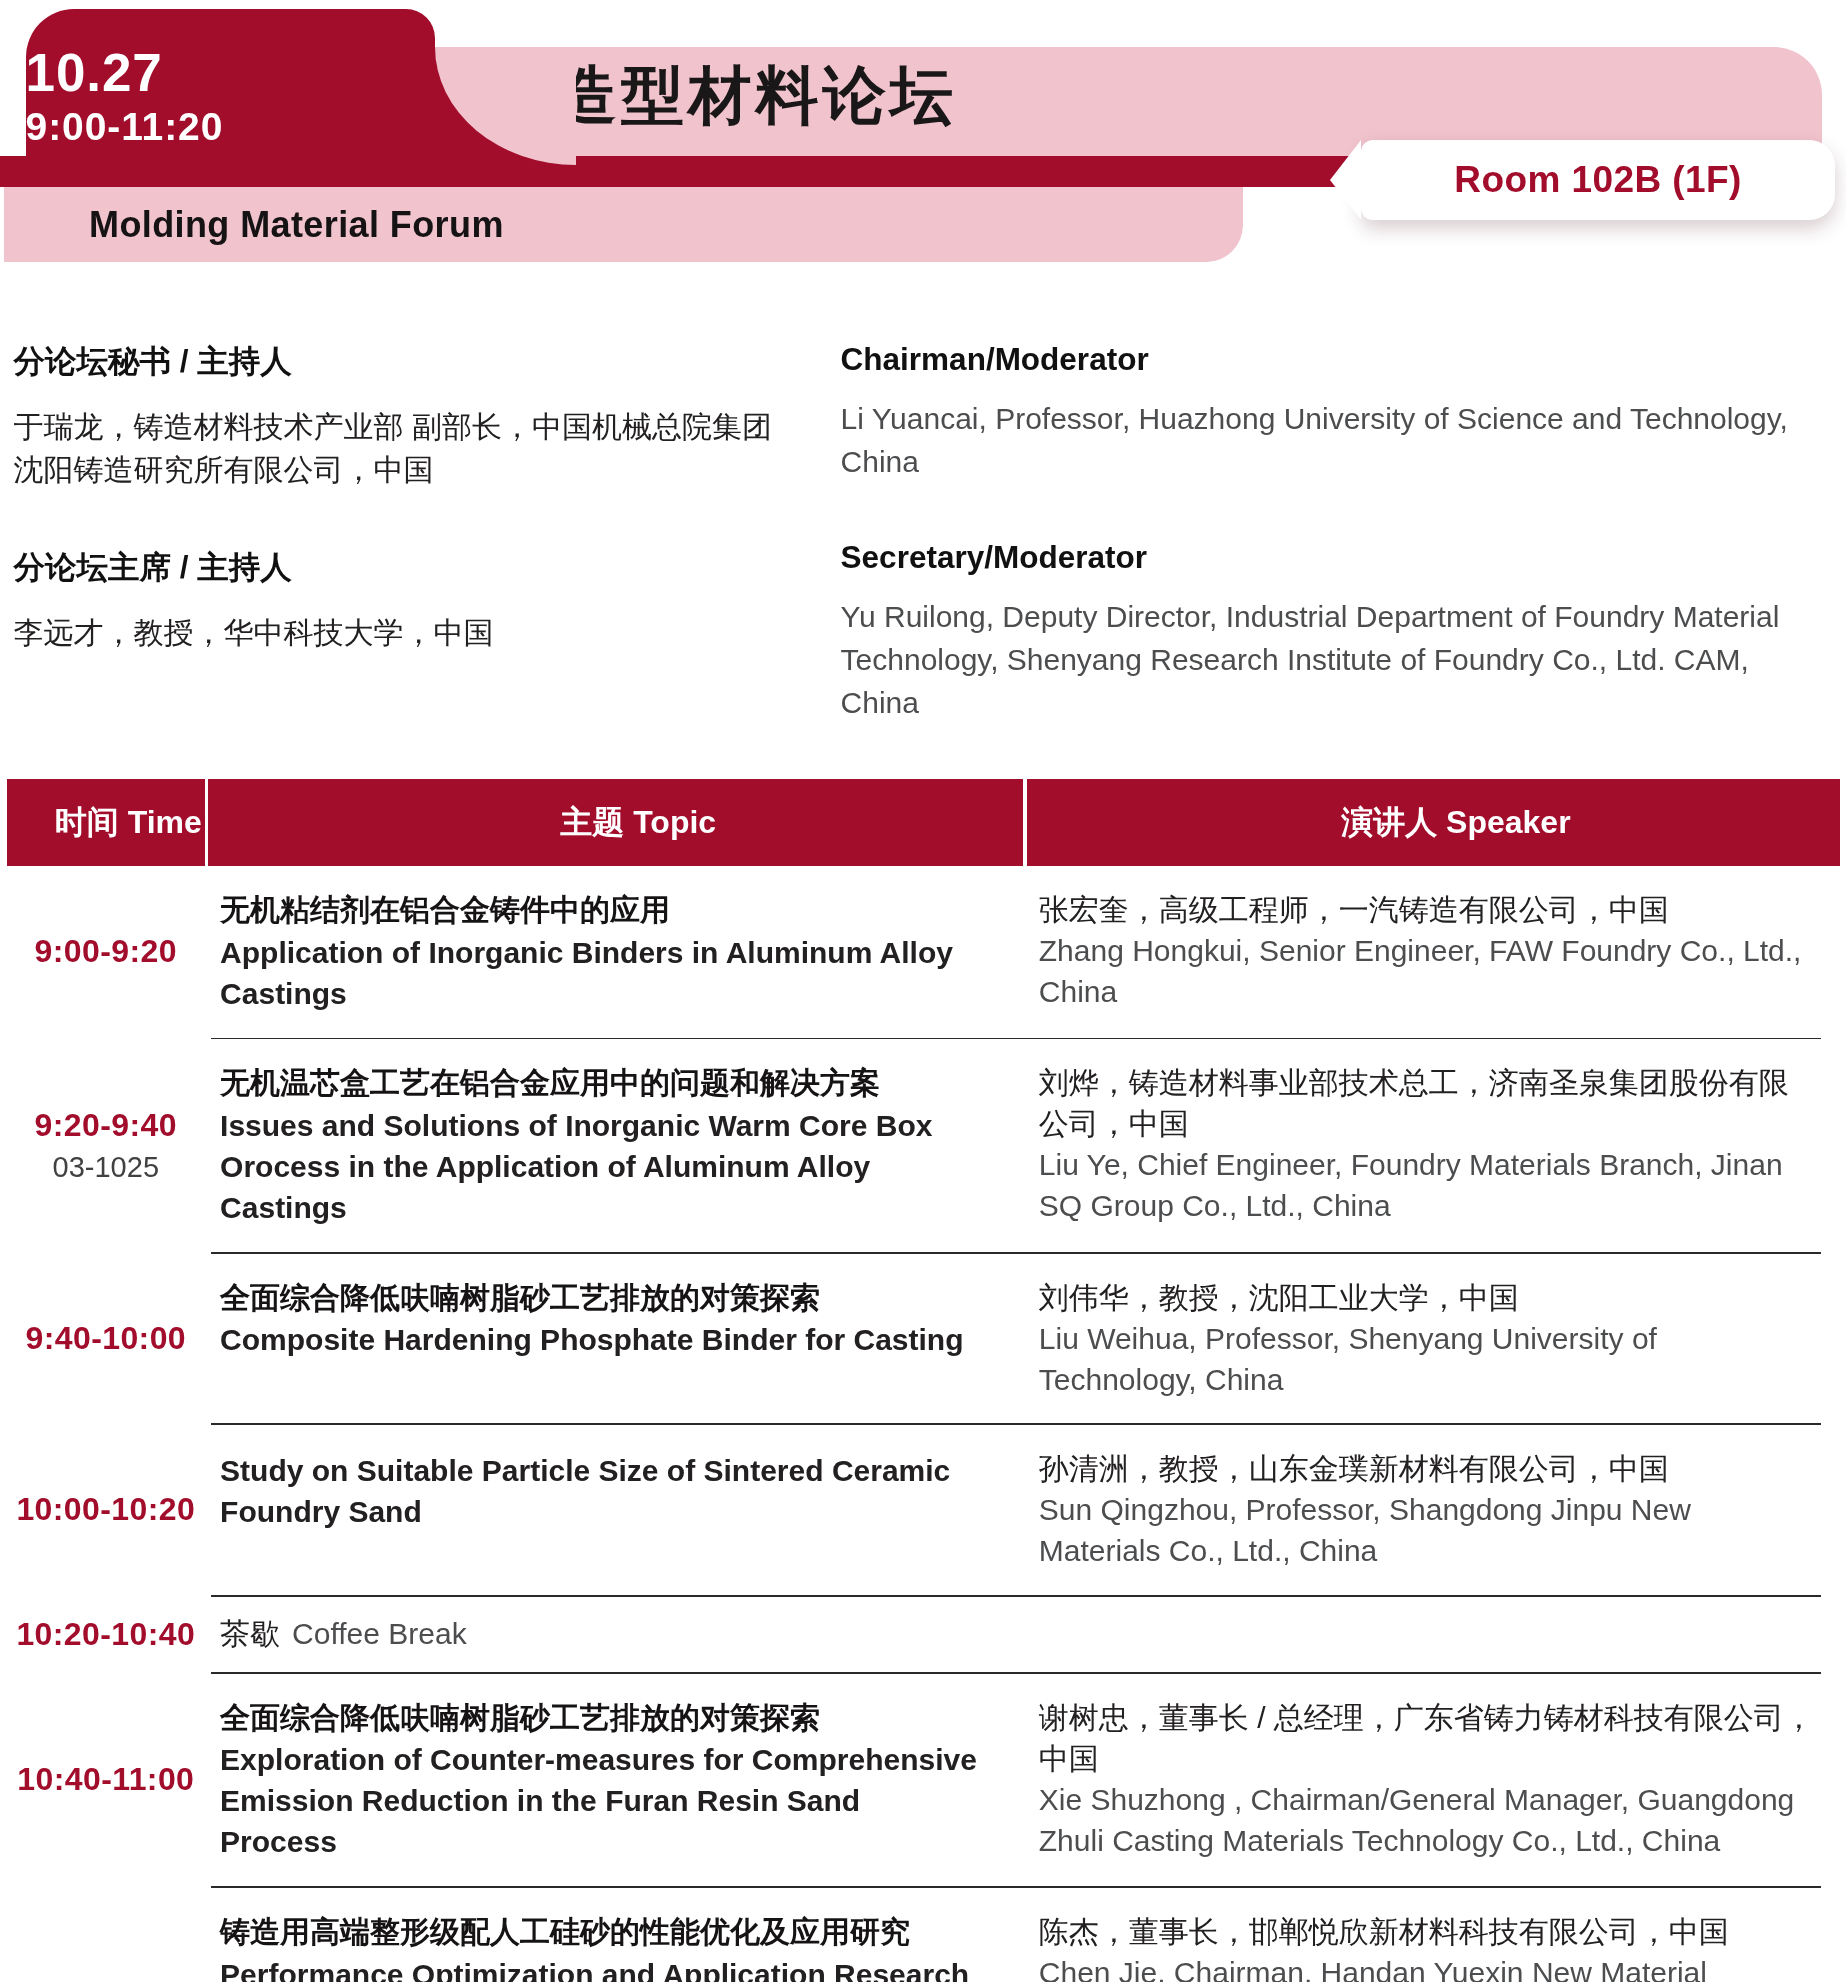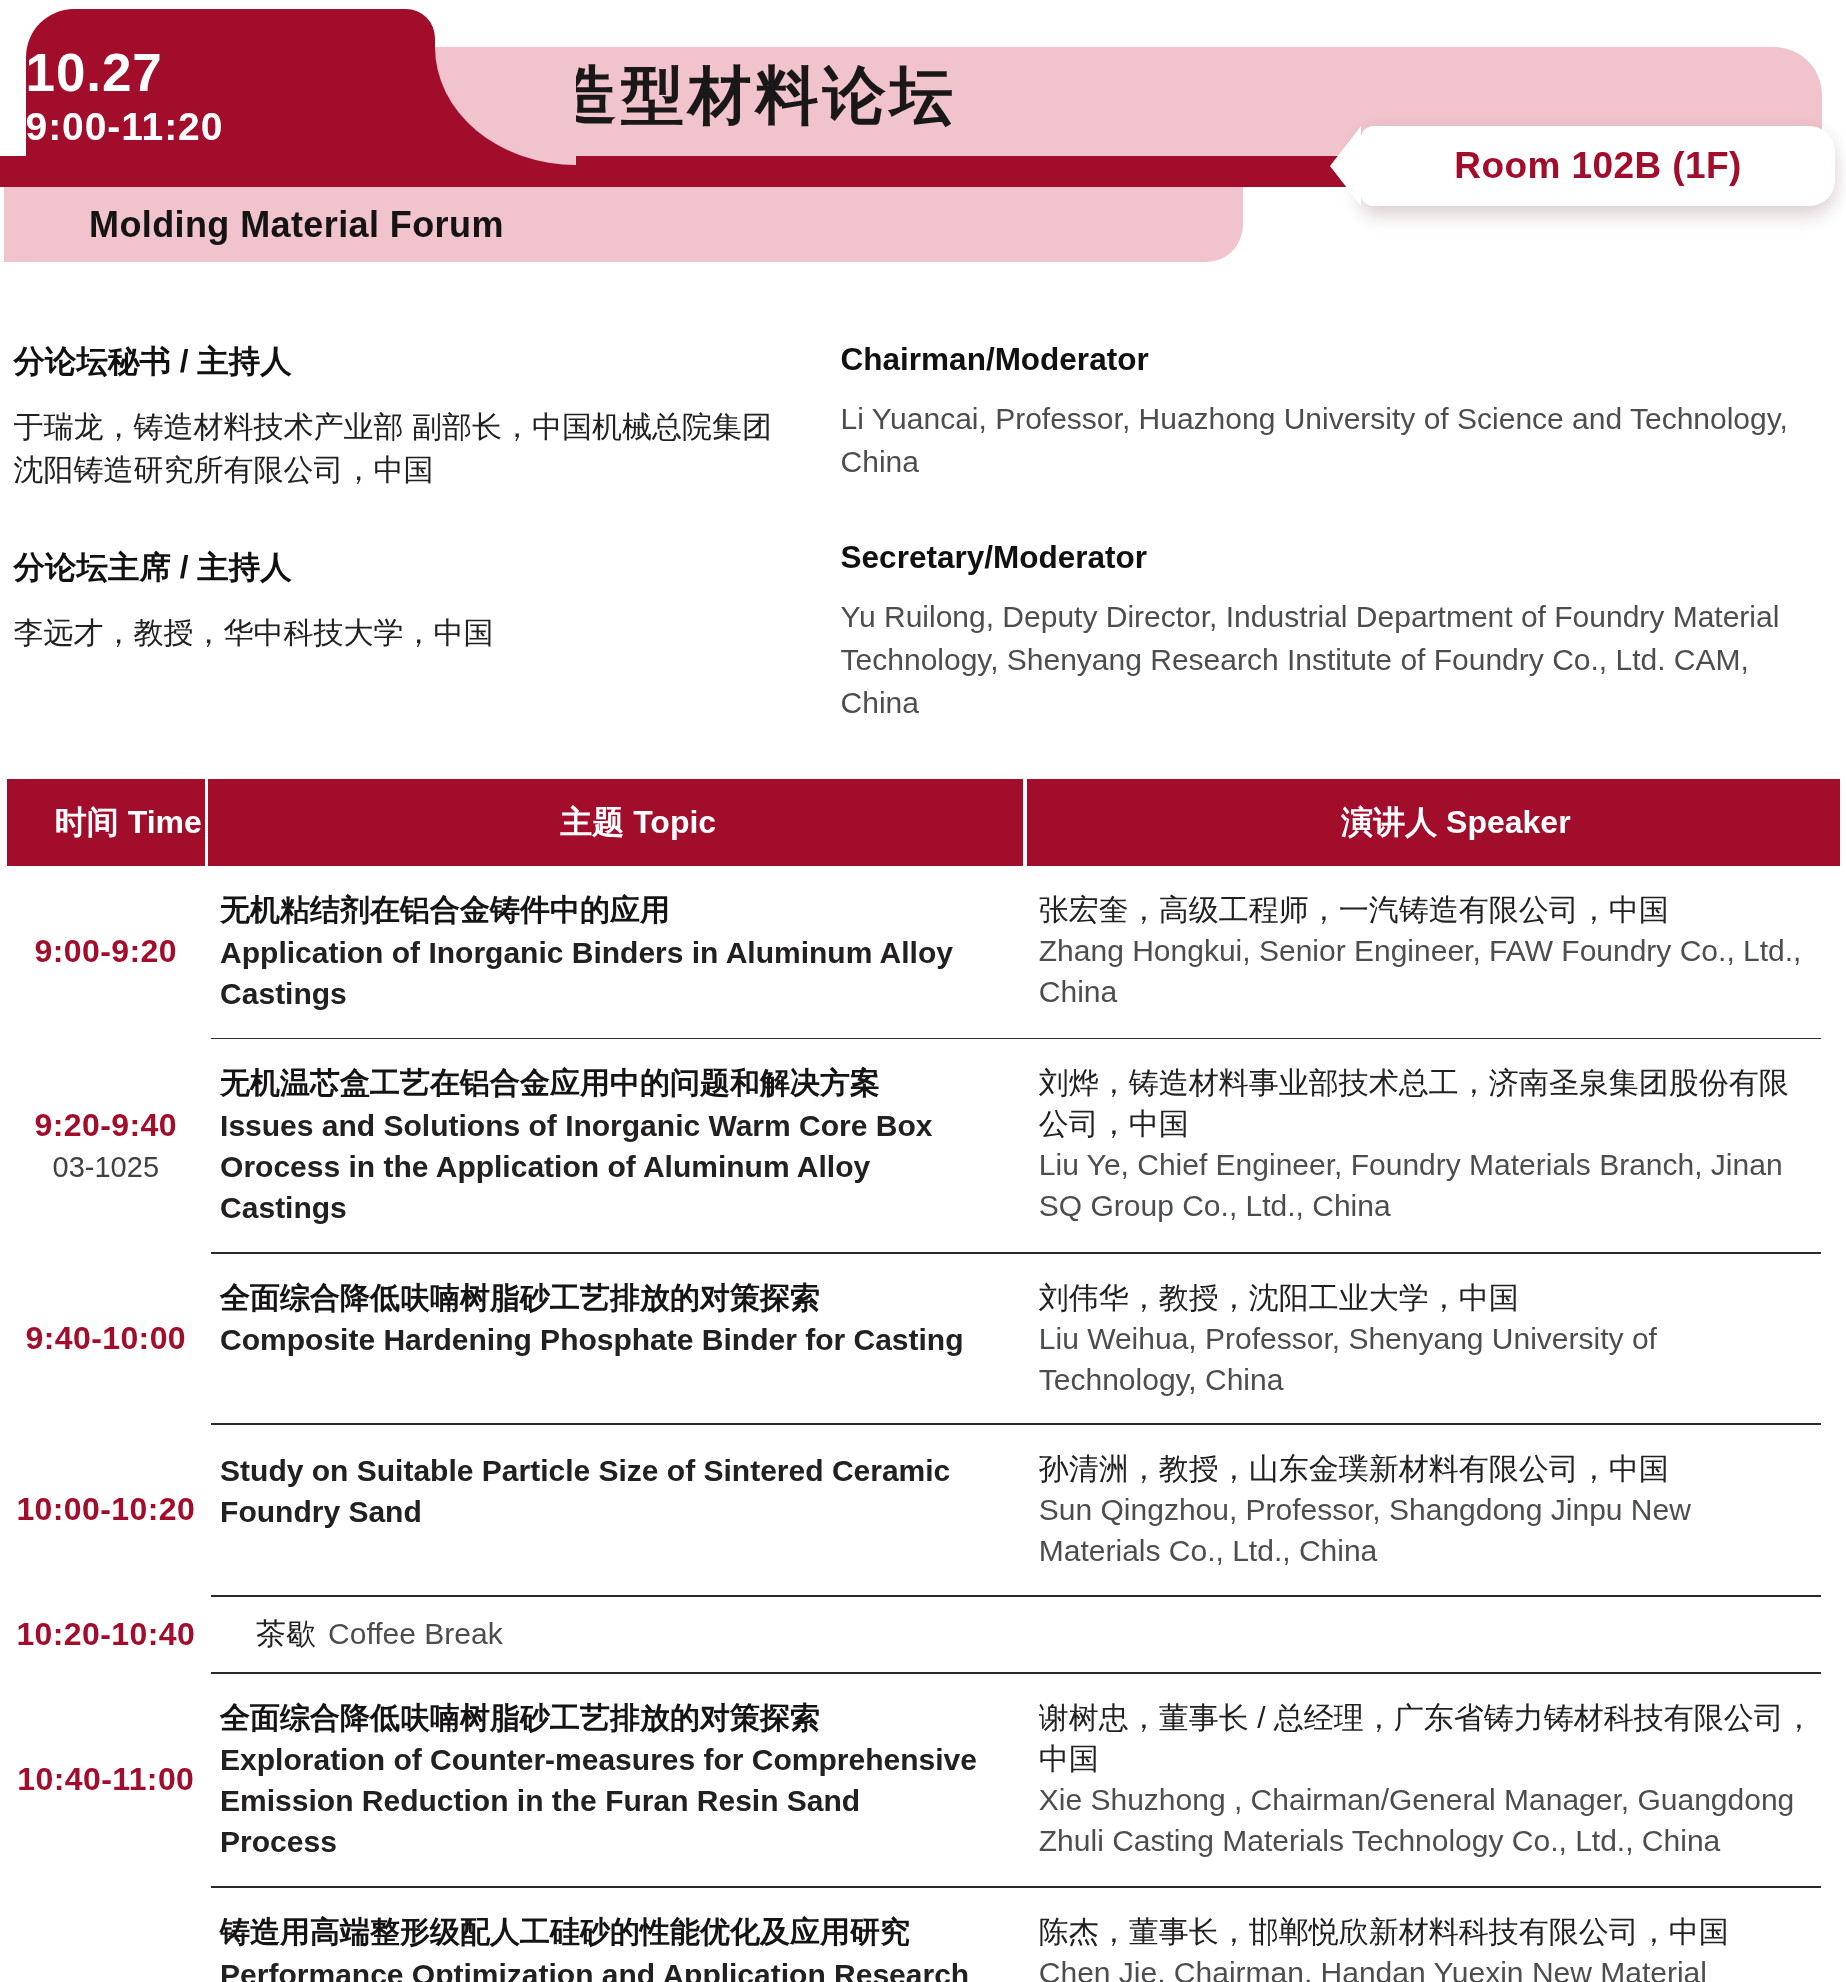--- a/index.html
+++ b/index.html
@@ -46,21 +46,21 @@
   }
   .badge-date { color:#fff; font-size:53px; font-weight:bold; line-height:58px; letter-spacing:0.9px; }
   .badge-time { color:#fff; font-size:39px; font-weight:bold; line-height:49px; letter-spacing:0.9px; }
 
   .forum-title-zh {
     position:absolute; left:419px; top:53px; margin:0; z-index:2;
     font-size:63px; font-weight:bold; color:#1a1718; letter-spacing:4.3px;
   }
 
   .room-pill {
-    position:absolute; right:12px; top:126px; width:474px; height:80px;
+    position:absolute; right:12px; top:140px; width:474px; height:80px;
     background:#ffffff; border-radius:12px 25.6px 25.6px 12px;
     box-shadow:0 8.5px 19px rgba(60,0,15,0.20);
     display:flex; align-items:center; justify-content:center; z-index:4;
   }
   .room-pill::before {
     content:""; position:absolute; right:100%; top:0;
     border-top:40px solid transparent; border-bottom:40px solid transparent;
     border-right:31px solid #ffffff;
   }
   .room-label { color:var(--accent-red); font-size:37px; font-weight:bold; letter-spacing:0.4px; }
@@ -98,21 +98,21 @@
     text-align:center;
   }
   .time { color:var(--accent-red); font-size:32px; font-weight:bold; letter-spacing:0.4px; }
   .code { color:#414042; font-size:29px; margin-top:6.8px; }
   .topic-cell   { padding:0 37px 0 15.3px; box-sizing:border-box; }
   .speaker-cell { padding:0 25.6px 0 19px; box-sizing:border-box; }
   .t-zh { font-size:30px; font-weight:bold; color:#161314; line-height:41px; }
   .t-en { font-size:30px; font-weight:bold; color:#232021; line-height:41px; margin-top:1.7px; }
   .s-zh { font-size:30px; color:#232021; line-height:41px; }
   .s-en { font-size:30px; color:#4c4d4f; line-height:41px; }
-  .row-break { padding:17px 0 19px;gap:36px; }
+  .row-break { padding:17px 0 19px; }
   .break-cell { grid-column:2 / 4; display:flex; align-items:center; padding-left:15.3px; }
   .break-zh { font-size:30px; color:#232021; }
   .break-en { font-size:30px; color:#4c4d4f; margin-left:12px; }
 </style>
 </head>
 <body>
 
 <div class="page">
 
   <header class="hero">

